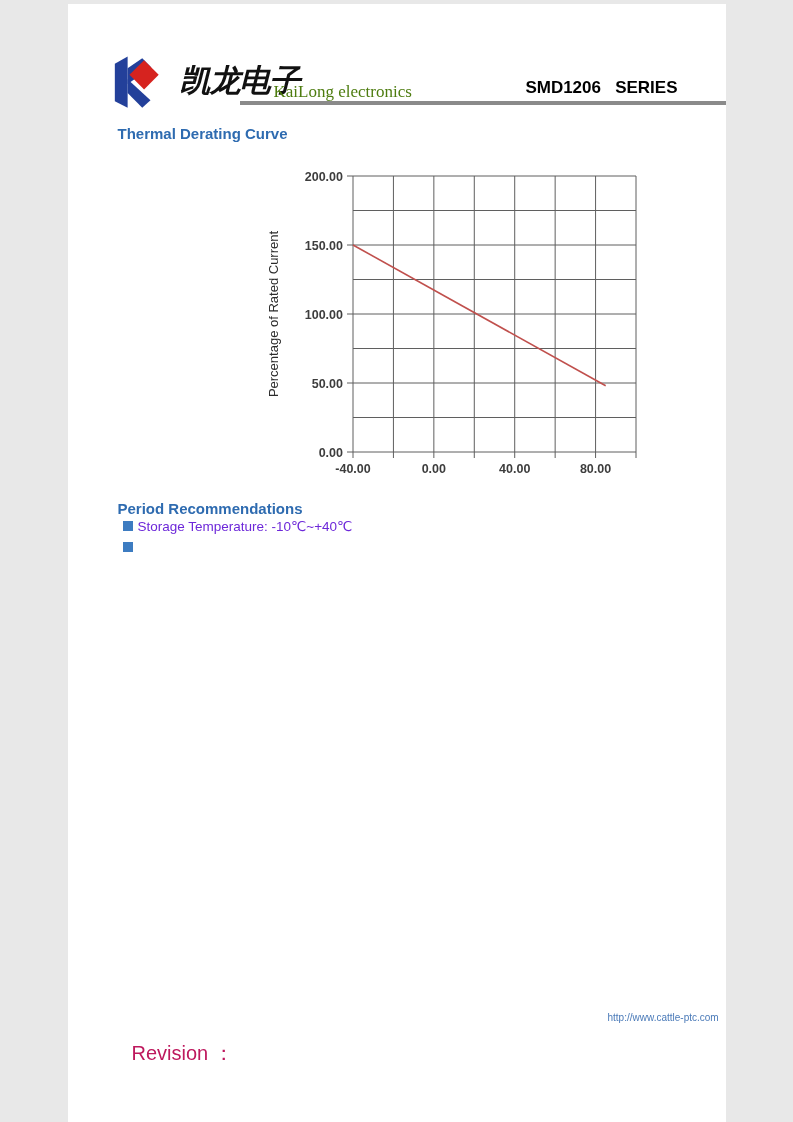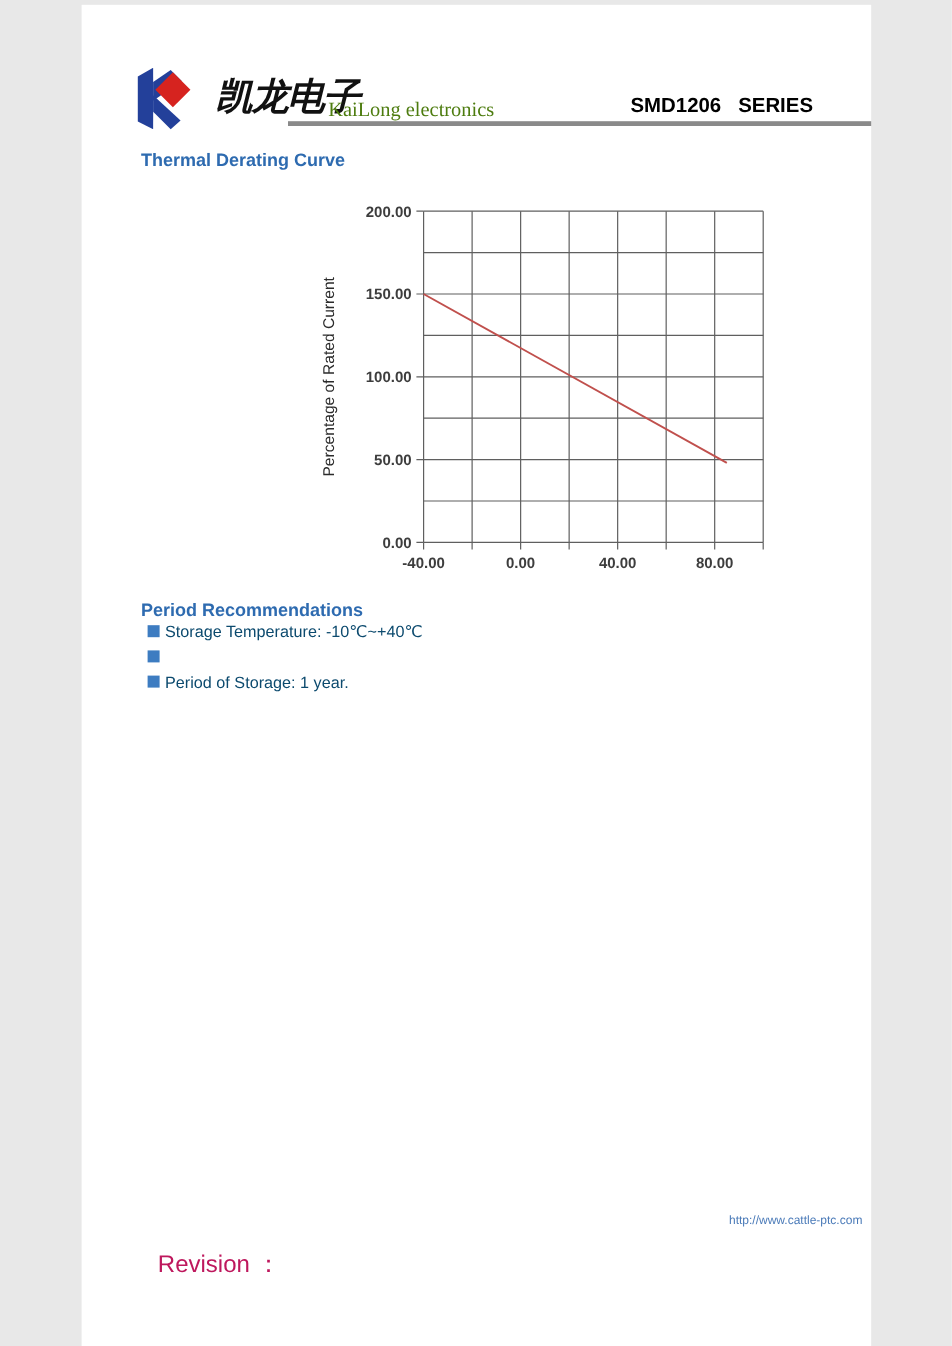--- a/index.html
+++ b/index.html
@@ -31,21 +31,21 @@
     position:absolute;left:50px;
     font-size:15px;font-weight:bold;color:#2e6bb0;white-space:nowrap;text-align:center;
   }
   #derating-title{top:121px;}
   #storage-title{top:496px;}
   
   .chart-wrap{position:absolute;left:190px;top:160px;width:400px;height:320px;}
   
   .storage-list{position:absolute;left:55px;top:514px;}
   .storage-item{position:relative;height:21px;padding-left:15px;
-    font-size:13.5px;line-height:17px;white-space:nowrap;color:#0c4a6e;}
+    font-size:13.5px;line-height:17px;white-space:nowrap;color:#6d28d9;}
   .storage-item .bullet{
     position:absolute;left:0;top:3px;width:10px;height:10px;background:#3d7cc1;
   }
   
   .footer-revision{
     position:absolute;left:64px;top:1036px;
     font-size:20px;color:#be185d;white-space:pre;
   }
   .footer-url{
     position:absolute;left:540px;top:1008px;
@@ -121,22 +121,18 @@
   <div class="section-title" id="storage-title">Period Recommendations</div>
 
   <div class="storage-list">
     <div class="storage-item">
       <span class="bullet"></span>
       <span>Storage Temperature: -10℃~+40℃</span>
     </div>
     <div class="storage-item">
       <span class="bullet"></span>
     </div>
-    <div class="storage-item">
-      <span class="bullet"></span>
-      <span>Period of Storage: 1 year.</span>
-    </div>
   </div>
 
   <div class="footer-revision">Revision ：</div>
   <a class="footer-url" href="#">http://www.cattle-ptc.com</a>
 
 </div>
 
 </body></html>

